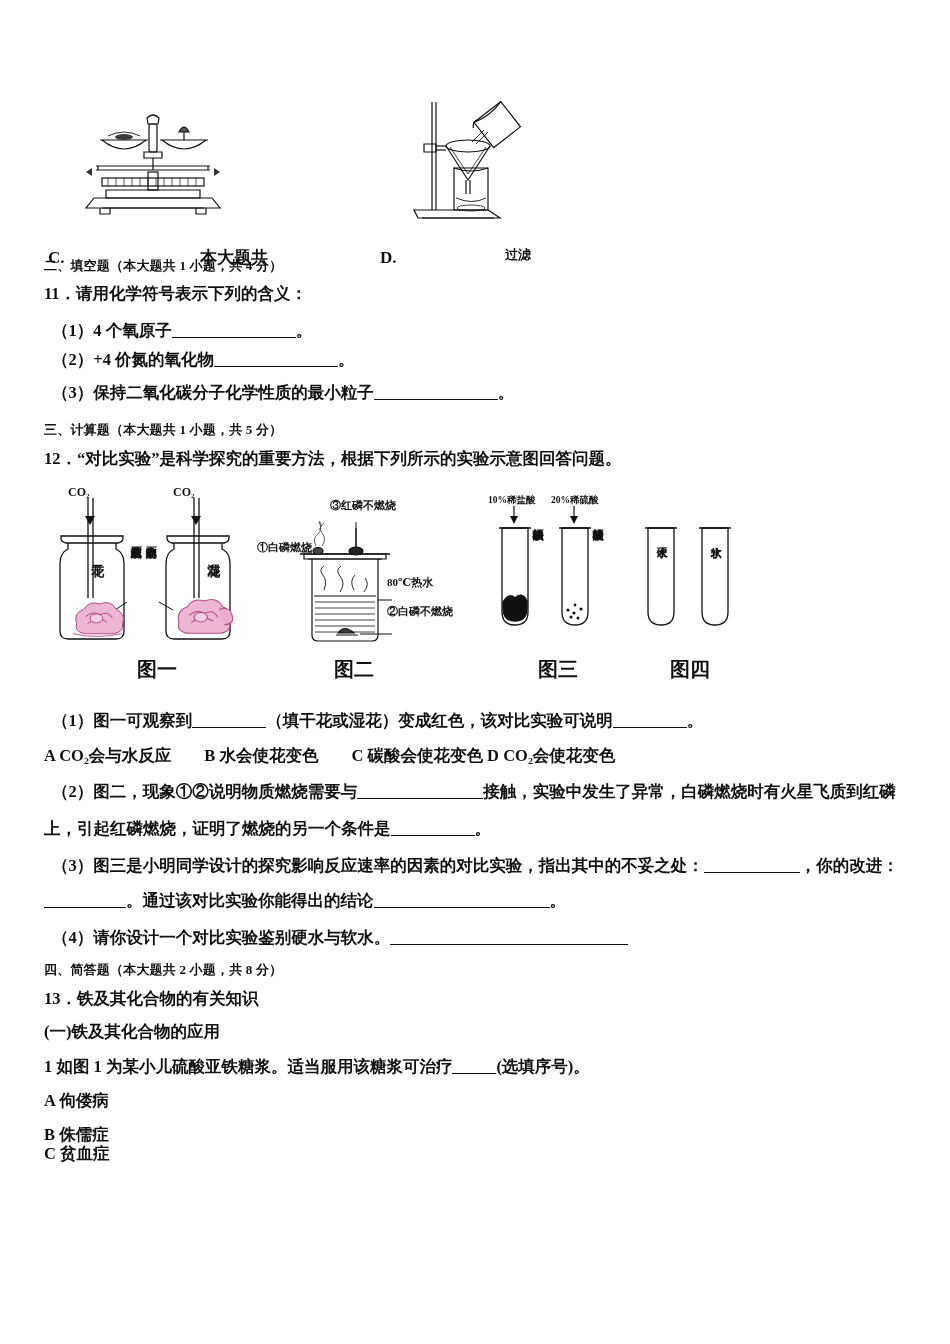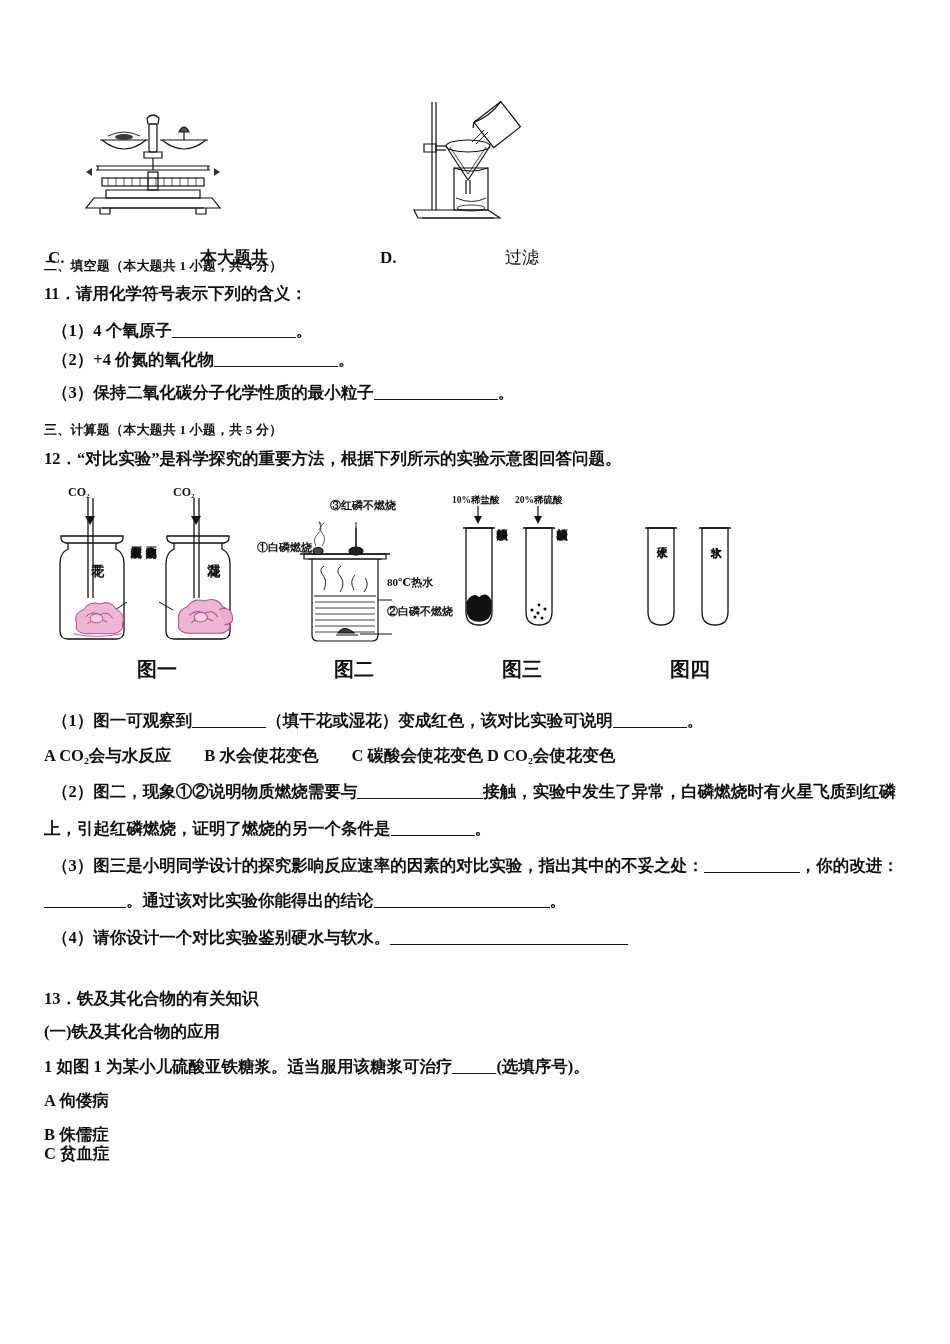--- a/index.html
+++ b/index.html
@@ -142,21 +142,21 @@
             <path d="M74 14 q17 5 34 0"></path>
             <path d="M70 18 q4 -6 8 -4"></path>
           </g>
 
           <path d="M78 36 q-6 6 -12 12" stroke-width="0.9"></path>
           <path d="M82 38 q-6 6 -12 12" stroke-width="0.9"></path>
         </g>
       </svg>
     </span>
 
-    <span class="t" style="left:505px; top:158px; font-size:17px; font-weight:normal;">过滤</span>
+    <span class="t" style="left:505px; top:158px; font-size:13px; font-weight:bold;">过滤</span>
   </div>
 
   <span class="t sec-head" style="left:44px; top:257px;">二、填空题（本大题共 1 小题，共 4 分）</span>
 
   <span class="t qline" style="left:44px; top:283px;">11．请用化学符号表示下列的含义：</span>
 
   <div style="position:absolute; left:52px; top:320px;">
     <span class="t qline" style="position:relative; left:0; top:0;"><span>（1）</span><span>4 个氧原子</span><span class="blank" style="width:124px;"></span><span>。</span></span>
   </div>
 
@@ -275,21 +275,21 @@
           <path d="M46 64 h10" stroke-width="1"></path>
           <path d="M100 40 v-6" stroke-width="1"></path>
           <path d="M122 112 h14" stroke-width="1"></path>
           <path d="M104 146 h32" stroke-width="1"></path>
         </g>
       </svg>
 
       <span class="t figcap" style="left:78px; top:176px;">图二</span>
     </div>
 
-    <div style="position:absolute; left:450px; top:0; width:160px; height:190px;text-decoration:underline;">
+    <div style="position:absolute; left:486px; top:0; width:160px; height:190px;text-decoration:underline;">
 
       <span class="htext-sm" style="left:2px; top:14px;">10%稀盐酸</span>
       <span class="htext-sm" style="left:65px; top:14px;">20%稀硫酸</span>
 
       <svg width="160" height="160" viewBox="0 0 160 160" style="position:absolute; left:0; top:26px;">
         <g class="ln" stroke-width="1.3">
 
           <path d="M28 0 v12" stroke-width="1.2"></path>
           <path d="M24 10 l4 8 l4 -8 z" fill="#111" stroke="none"></path>
           <path d="M88 0 v12" stroke-width="1.2"></path>
@@ -357,20 +357,21 @@
   </div>
 
   <div style="position:absolute; left:44px; top:890px;">
     <span class="t qline" style="position:relative;"><span class="blank" style="width:82px;"></span><span>。通过该对比实验你能得出的结论</span><span class="blank" style="width:176px;"></span><span>。</span></span>
   </div>
 
   <div style="position:absolute; left:52px; top:927px;">
     <span class="t qline" style="position:relative;"><span>（4）请你设计一个对比实验鉴别硬水与软水。</span><span class="blank" style="width:238px;"></span></span>
   </div>
 
+  <span class="t sec-head" style="left:44px; top:961px;">四、简答题（本大题共 2 小题，共 8 分）</span>
 
   <span class="t qline" style="left:44px; top:988px;">13．铁及其化合物的有关知识</span>
 
   <span class="t qline" style="left:44px; top:1021px;">(一)铁及其化合物的应用</span>
 
   <div style="position:absolute; left:44px; top:1056px;">
     <span class="t qline" style="position:relative;"><span>1 如图 1 为某小儿硫酸亚铁糖浆。适当服用该糖浆可治疗</span><span class="blank" style="width:44px;"></span><span>(选填序号)。</span></span>
   </div>
 
   <span class="t opt" style="left:44px; top:1090px;">A 佝偻病</span>

